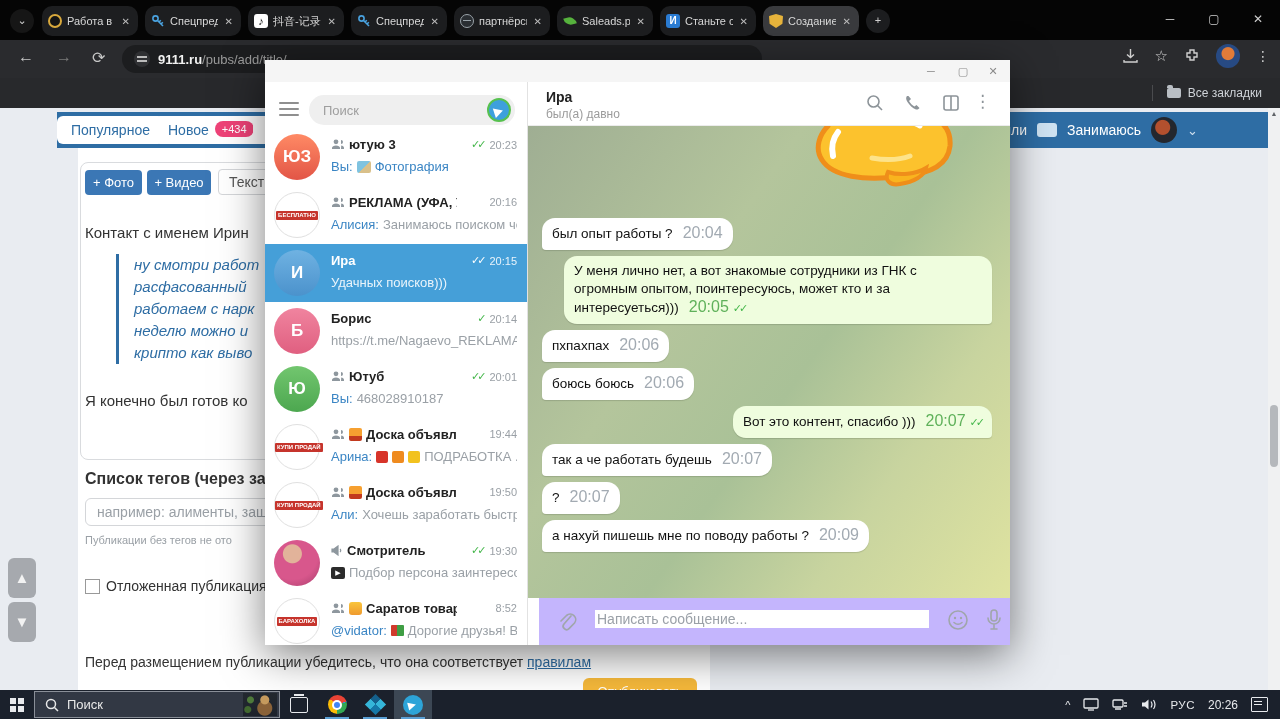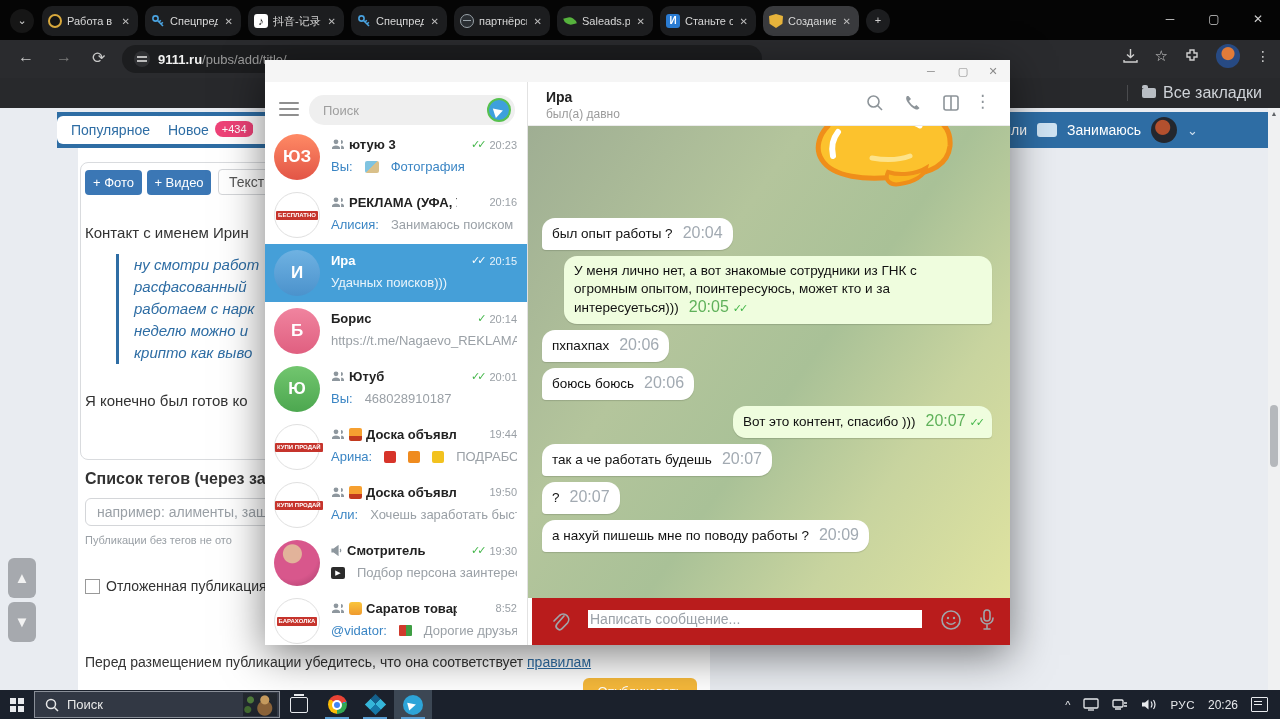--- a/index.html
+++ b/index.html
@@ -34,21 +34,21 @@
   .omni{position:absolute;left:122px;top:45px;width:640px;height:28px;border-radius:14px;background:#1c1d1f;
         display:flex;align-items:center;padding:0 12px;box-sizing:border-box;gap:8px}
   .tune{width:16px;height:16px;border-radius:50%;background:#2f3033;position:relative}
   .tune:before{content:"";position:absolute;left:3px;top:5px;width:10px;height:1.5px;background:#bbb}
   .tune:after{content:"";position:absolute;left:3px;top:9px;width:10px;height:1.5px;background:#bbb}
   .omni .host{color:#f1f1f1;font-size:13px;font-weight:bold}
   .omni .path{color:#9a9a9a;font-size:13px}
   .tb-right{position:absolute;right:10px;top:44px;display:flex;align-items:center;gap:16px;color:#cfcfcf}
   .avatar-chip{width:24px;height:24px;border-radius:50%;background:radial-gradient(circle at 50% 40%,#e07b39 0 6px,#274a83 7px)}
   .bookbar{position:absolute;left:0;top:78px;width:1280px;height:30px;background:#28292c;
-           display:flex;align-items:center;justify-content:flex-end;color:#cfd3d8;font-size:16px}
+           display:flex;align-items:center;justify-content:flex-end;color:#cfd3d8;font-size:12px}
   .bookbar .sep{width:1px;height:16px;background:#4a4b4e;margin-right:14px}
   .folder{width:14px;height:10px;background:#b9bec4;border-radius:2px;position:relative;margin-right:7px}
   .folder:before{content:"";position:absolute;left:0;top:-3px;width:6px;height:3px;background:#b9bec4;border-radius:2px 2px 0 0}
   .bookbar .lbl{margin-right:18px}
   
   .page{position:absolute;left:0;top:108px;width:1280px;height:582px;background:#e9ecf1;overflow:hidden}
   .sitenav{position:absolute;left:57px;top:4px;width:1211px;height:36px;background:#2e6da4}
   .pill{position:absolute;top:4px;height:28px;background:#fff;border-radius:6px;color:#2e6da4;font-size:14px;
         line-height:28px;padding:0 14px;box-sizing:border-box;white-space:nowrap;overflow:hidden}
   .badge{display:inline-block;background:#ee4277;color:#fff;border-radius:10px;font-size:11px;line-height:16px;
@@ -117,21 +117,21 @@
                 padding:0 2px;border-radius:1px;vertical-align:middle;white-space:nowrap}
   .ava.photo1{background:radial-gradient(circle at 40% 30%,#e2b39a 0 9px,#d8578c 10px 60%,#a73d6b)}
   .cname{position:absolute;left:66px;top:9px;right:70px;font-size:13px;font-weight:bold;color:#222;
          white-space:nowrap;overflow:hidden;display:flex;align-items:center;gap:4px}
   .chat.sel .cname{color:#fff}
   .ctime{position:absolute;right:10px;top:10px;font-size:11px;color:#9aa0a6;display:flex;align-items:center;gap:3px}
   .chat.sel .ctime{color:#e8f3fb}
   .chk{color:#43b649;font-size:11px;letter-spacing:-3px;padding-right:3px}
   .chat.sel .chk{color:#fff}
   .cprev{position:absolute;left:66px;top:31px;right:10px;font-size:13px;color:#9aa0a6;white-space:nowrap;
-         overflow:hidden;display:flex;align-items:center;gap:12px}
+         overflow:hidden;display:flex;align-items:center;gap:4px}
   .chat.sel .cprev{color:#eaf4fb}
   .sender{color:#3a85c4}
   .gicon{flex:0 0 auto}
   .emoji-sq{display:inline-block;width:13px;height:13px;border-radius:2px;flex:0 0 13px;
             background:linear-gradient(180deg,#f6a030 0 60%,#c23a1e 60%)}
   .photo-th{display:inline-block;width:14px;height:12px;border-radius:2px;flex:0 0 14px;
             background:linear-gradient(135deg,#7fc3e0 0 50%,#d9c08a 50%)}
   .video-th{display:inline-block;width:14px;height:12px;border-radius:2px;background:#2b2b2b;color:#fff;
             font-size:7px;line-height:12px;text-align:center;flex:0 0 14px}
   .sq{display:inline-block;width:12px;height:12px;border-radius:2px;flex:0 0 12px}
@@ -149,21 +149,21 @@
     background:linear-gradient(125deg,#9fae93 0%,#b4c59c 34%,#a9c197 55%,#c8d49f 75%,#dfe3a0 100%)}
   .sticker{position:absolute;right:48px;top:-14px;width:160px;height:92px}
   .msgs{position:absolute;left:0;top:0;right:0;bottom:0;display:flex;flex-direction:column;gap:6px;
         padding:92px 18px 6px 14px;box-sizing:border-box}
   .msg{max-width:408px;border-radius:13px;background:#fff;padding:6px 10px 7px 10px;font-size:13.5px;color:#111;
        line-height:18px;box-shadow:0 1px 1px rgba(60,70,50,.2);align-self:flex-start;border-bottom-left-radius:4px}
   .msg.out{background:#effdde;align-self:flex-end;border-bottom-left-radius:13px;border-bottom-right-radius:4px}
   .mtime{font-size:16px;color:#a2aab2;margin-left:10px;white-space:nowrap}
   .msg.out .mtime{color:#5fb15a}
   .mchk{color:#43b649;font-size:11px;letter-spacing:-3px;margin-left:4px}
-  .tg-input{position:absolute;left:4px;top:516px;width:482px;height:47px;background:#b91c1c}
+  .tg-input{position:absolute;left:11px;top:516px;width:482px;height:47px;background:#c4b5fd}
   .tg-msgfield{position:absolute;left:56px;top:12px;width:330px;border:none;font-size:14px;font-family:inherit;color:#333}
   .tg-msgfield::placeholder{color:#9ba1a8}
   
   .taskbar{position:absolute;left:0;top:690px;width:1280px;height:29px;background:#1b212c;display:flex;align-items:center;z-index:50}
   .start{width:34px;height:29px;position:relative}
   .start i{position:absolute;width:6px;height:6px;background:#e8eaed}
   .tsearch{width:246px;height:27px;background:#323844;border:1px solid #8a8f98;box-sizing:border-box;display:flex;
            align-items:center;color:#e8e8e8;font-size:13px;gap:8px;padding-left:10px;position:relative}
   .owl{position:absolute;right:2px;top:1px;width:34px;height:23px;
        background:radial-gradient(circle at 64% 30%,#c59a5d 0 4px,transparent 5px),

